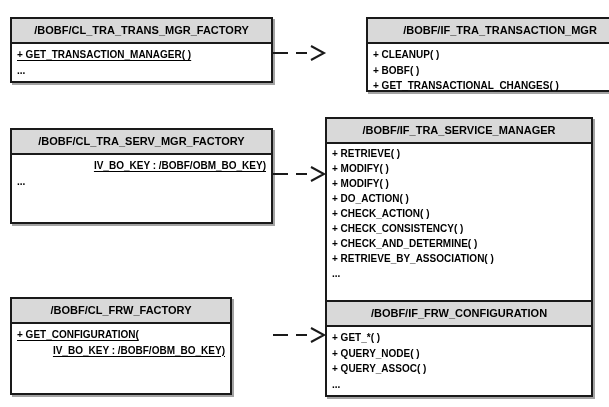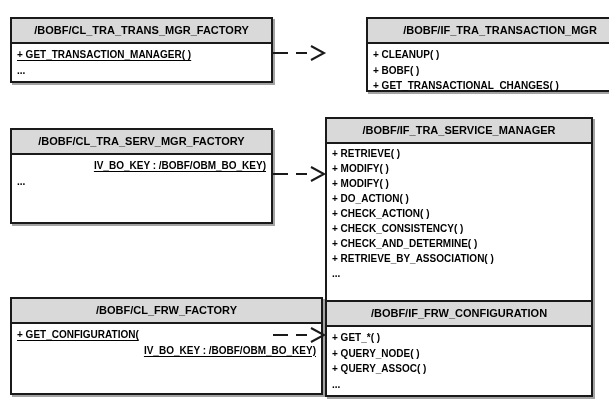--- a/index.html
+++ b/index.html
@@ -30,21 +30,21 @@
   }
   .ln { line-height:15.5px; white-space:pre; }
   .box5 .bd { padding-top:2px; }
   .box5 .ln { line-height:15px; }
   .u { text-decoration:underline; text-underline-offset:2px; }
   .indent { padding-left:12px;text-align:right; }
 
   
   .box1 { left:10px;  top:17px;  width:263px; height:66px; }
   .box2 { left:10px;  top:128px; width:263px; height:96px; }
-  .box3 { left:10px;  top:297px; width:313px; height:98px; }
+  .box3 { left:10px;  top:297px; width:222px; height:98px; }
   .box4 { left:325px; top:17px;  width:268px; height:75px;margin-left:41px; }
   .box5 { left:325px; top:117px; width:268px; height:202px; }
   .box6 { left:325px; top:300px; width:268px; height:97px; }
 
   .arrows { position:absolute; left:0; top:0; width:609px; height:407px; pointer-events:none; }
   .arrows line, .arrows polyline { stroke:var(--border,#1a1a1a); stroke-width:2; fill:none; }
 </style>
 </head>
 <body>
 

